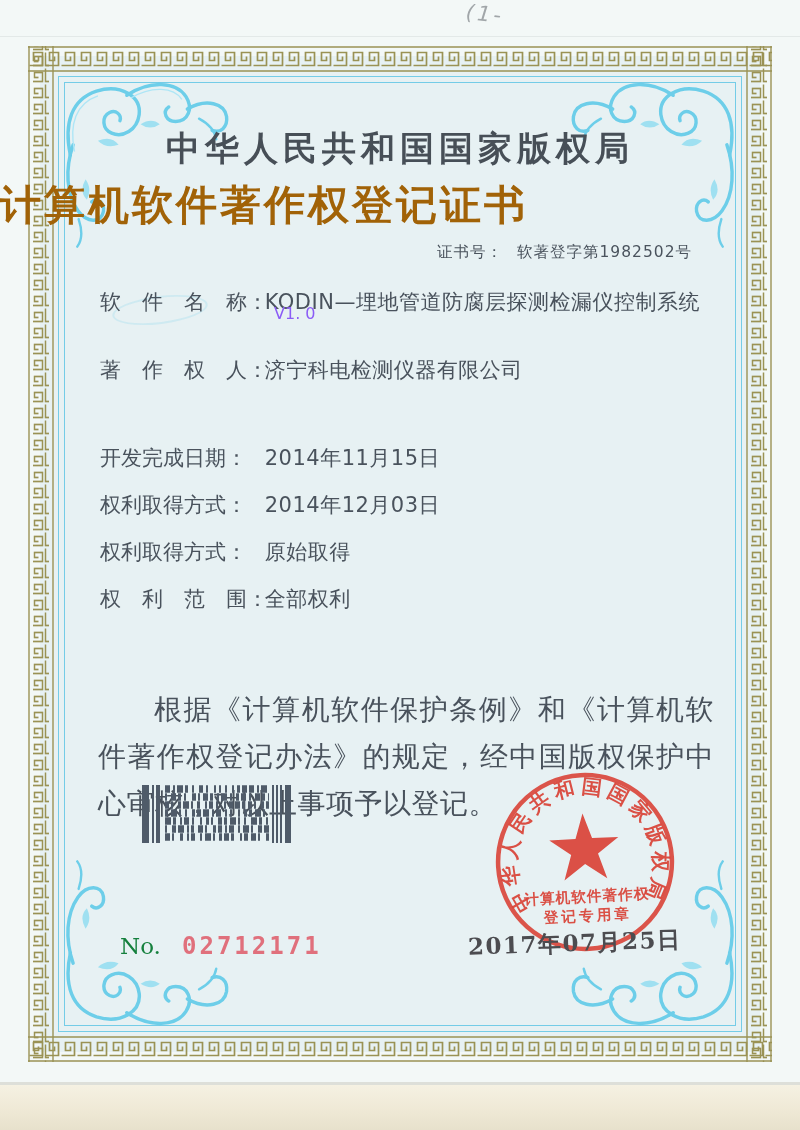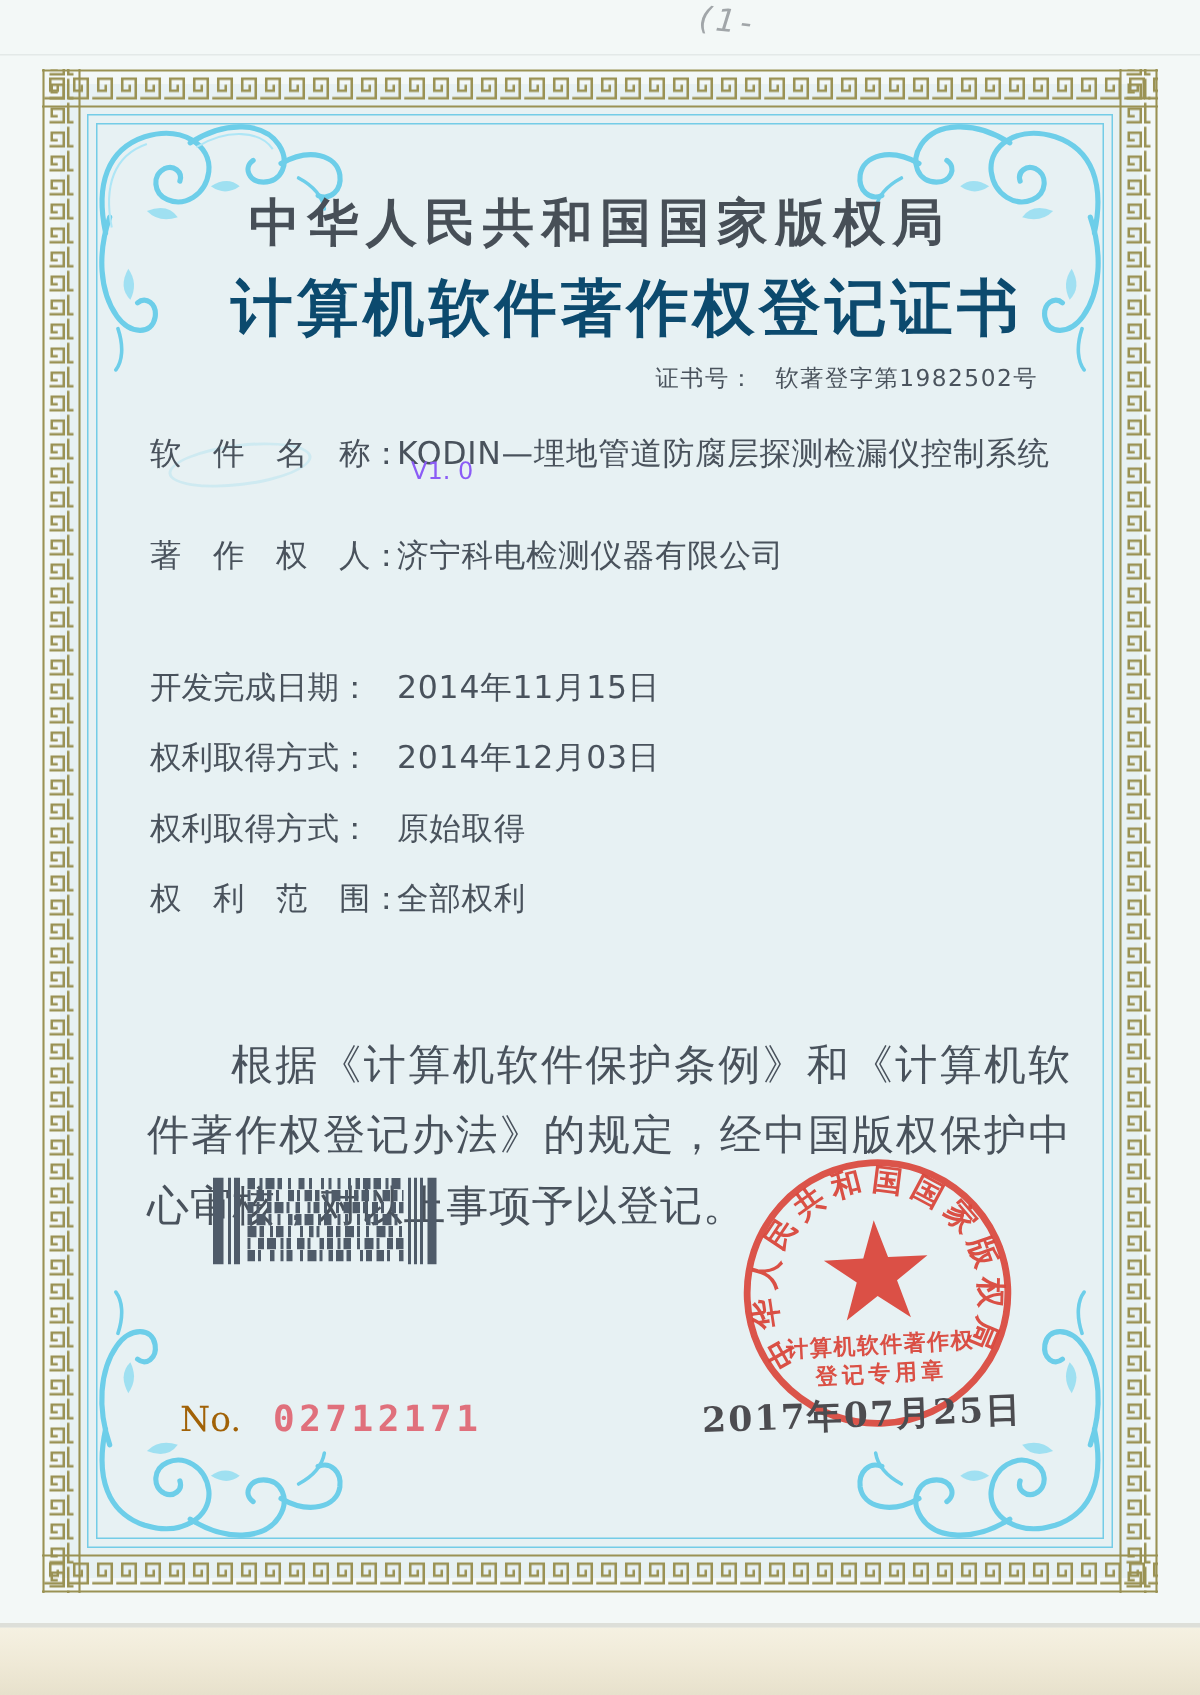--- a/index.html
+++ b/index.html
@@ -43,23 +43,23 @@
   .corner.br { left:570px; top:860px; transform:scale(-1,-1); }
 
   .content { position:absolute; inset:0; z-index:5; }
 
   .authority {
     position:absolute; left:0; top:126px; width:800px; text-align:center;
     font-family:"DejaVu Serif", serif; font-weight:bold;
     font-size:34px; letter-spacing:5px; color:#474f57;
   }
   .cert-title {
-    position:absolute; left:0; top:178px; width:682px; text-align:right;
+    position:absolute; left:0; top:178px; width:682px; text-align:left;
     font-family:"DejaVu Serif", serif; font-weight:bold;
-    font-size:41px; letter-spacing:3px; color:#0c4a6e;
+    font-size:41px; letter-spacing:3px; color:#a16207;
   }
   .cert-no-line {
     position:absolute; left:0; top:242px; width:692px; text-align:right;
     font-size:15.5px; color:#4a535d; letter-spacing:1px;
   }
   .cert-no-line .lbl { margin-right:14px; }
 
   .field-row { position:absolute; left:100px; font-size:21px; color:#49525c; white-space:nowrap; }
   .field-row .flabel { display:inline-block; width:150px; font-weight:500; }
   .field-row .fvalue { margin-left:8px; letter-spacing:.5px; }
@@ -85,21 +85,21 @@
   .barcode { position:absolute; left:142px; top:785px; z-index:5; }
 
   .seal { position:absolute; left:489px; top:766px; z-index:6; transform:rotate(-3deg); opacity:.93; }
   .seal-date {
     position:absolute; left:468px; top:928px; z-index:6;
     font-family:"DejaVu Serif", serif; font-weight:bold;
     font-size:23px; color:#4c4c50; letter-spacing:1.5px; transform:rotate(-2deg);
   }
 
   .no-line { position:absolute; left:120px; top:932px; z-index:5; white-space:nowrap; }
-  .no-label { font-family:"DejaVu Serif", serif; font-size:23px; color:#a16207; }
+  .no-label { font-family:"DejaVu Serif", serif; font-size:23px; color:#15803d; }
   .no-value { font-family:"DejaVu Sans Mono", monospace; font-size:24px; font-weight:600;
     color:#e0707c; letter-spacing:3px; margin-left:16px; }
 </style>
 </head>
 <body>
 
 <div class="page">
 
   <div class="desk-strip"></div>
   <div class="paper-edge-shadow"></div>

